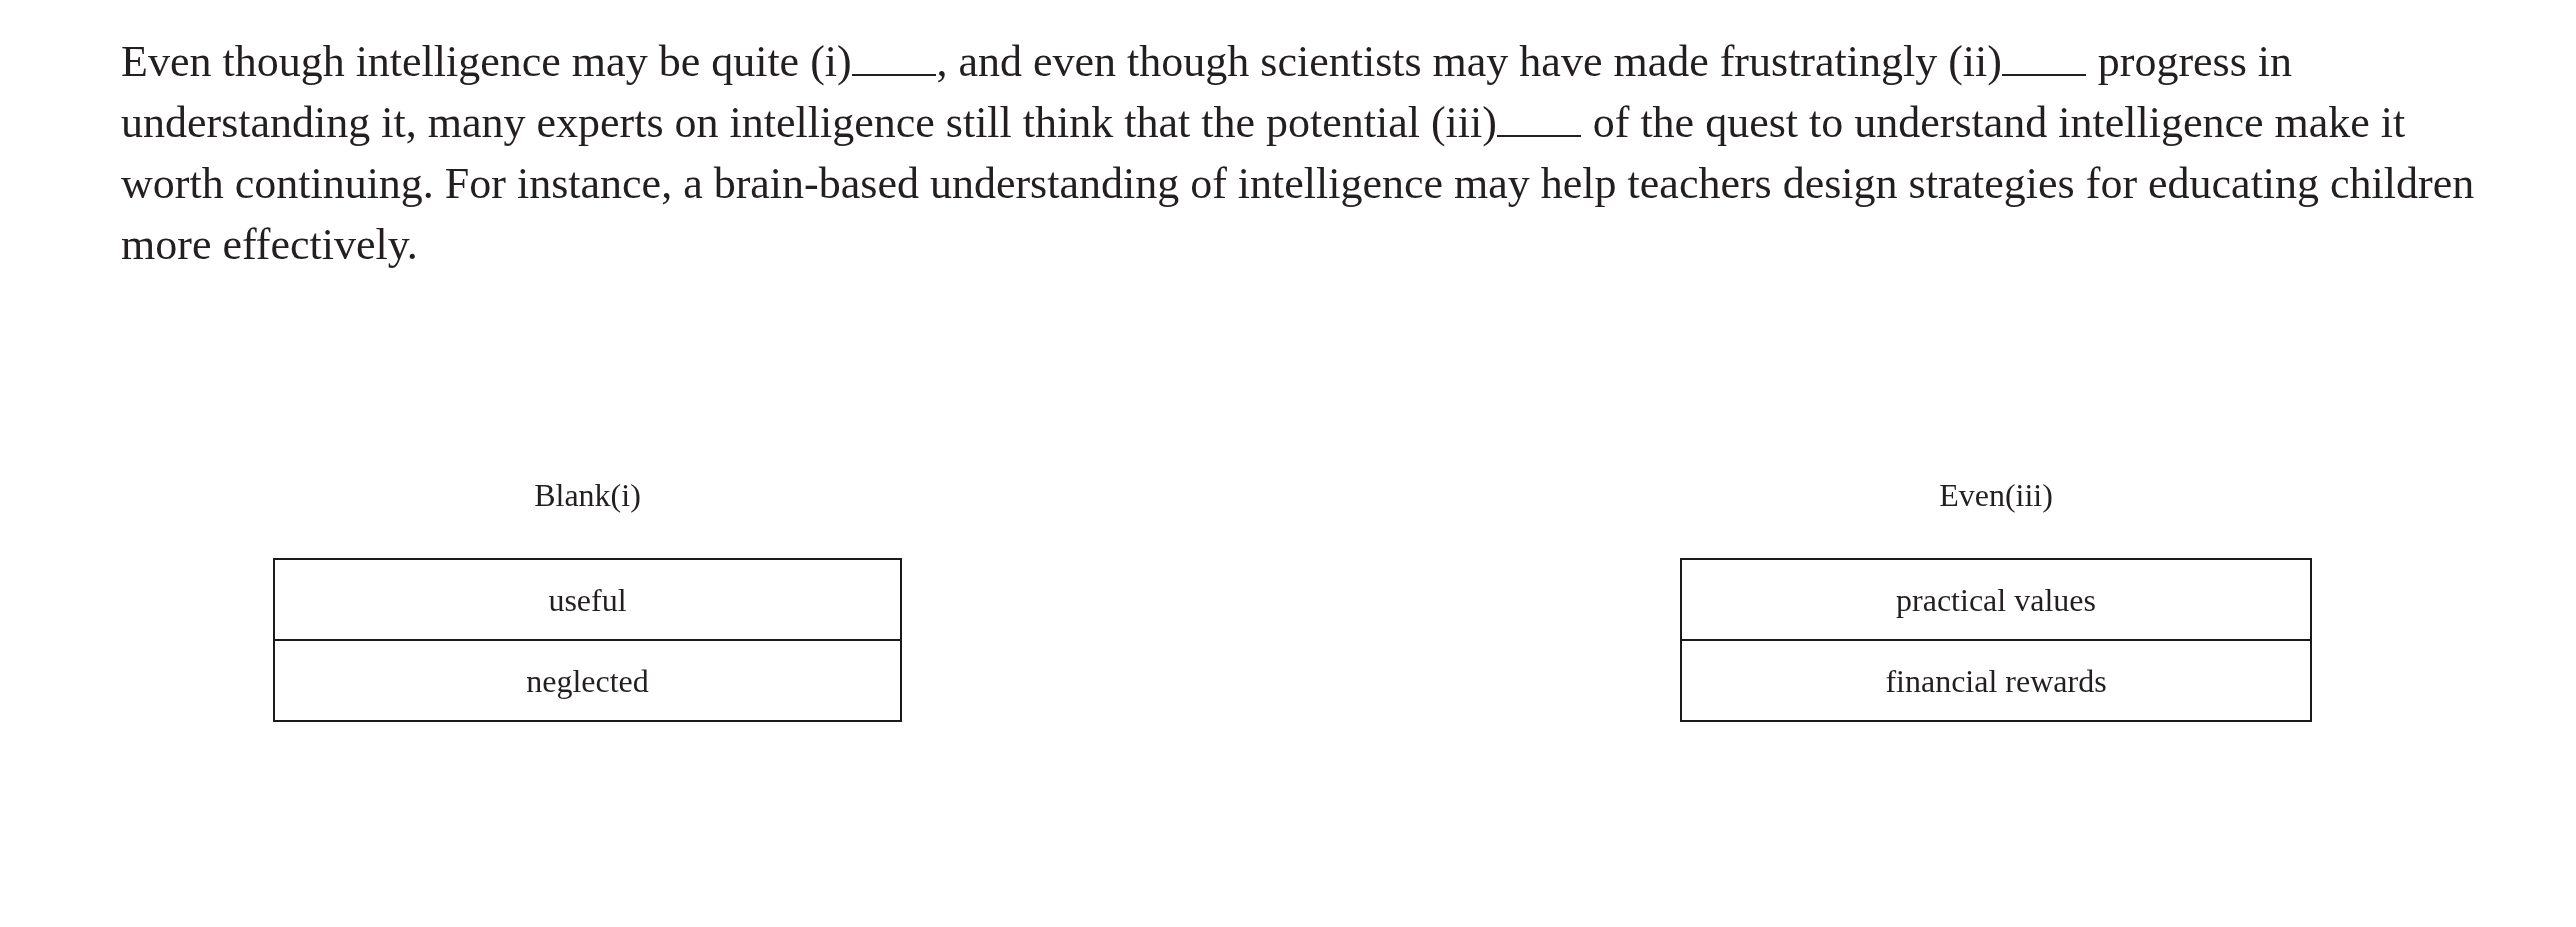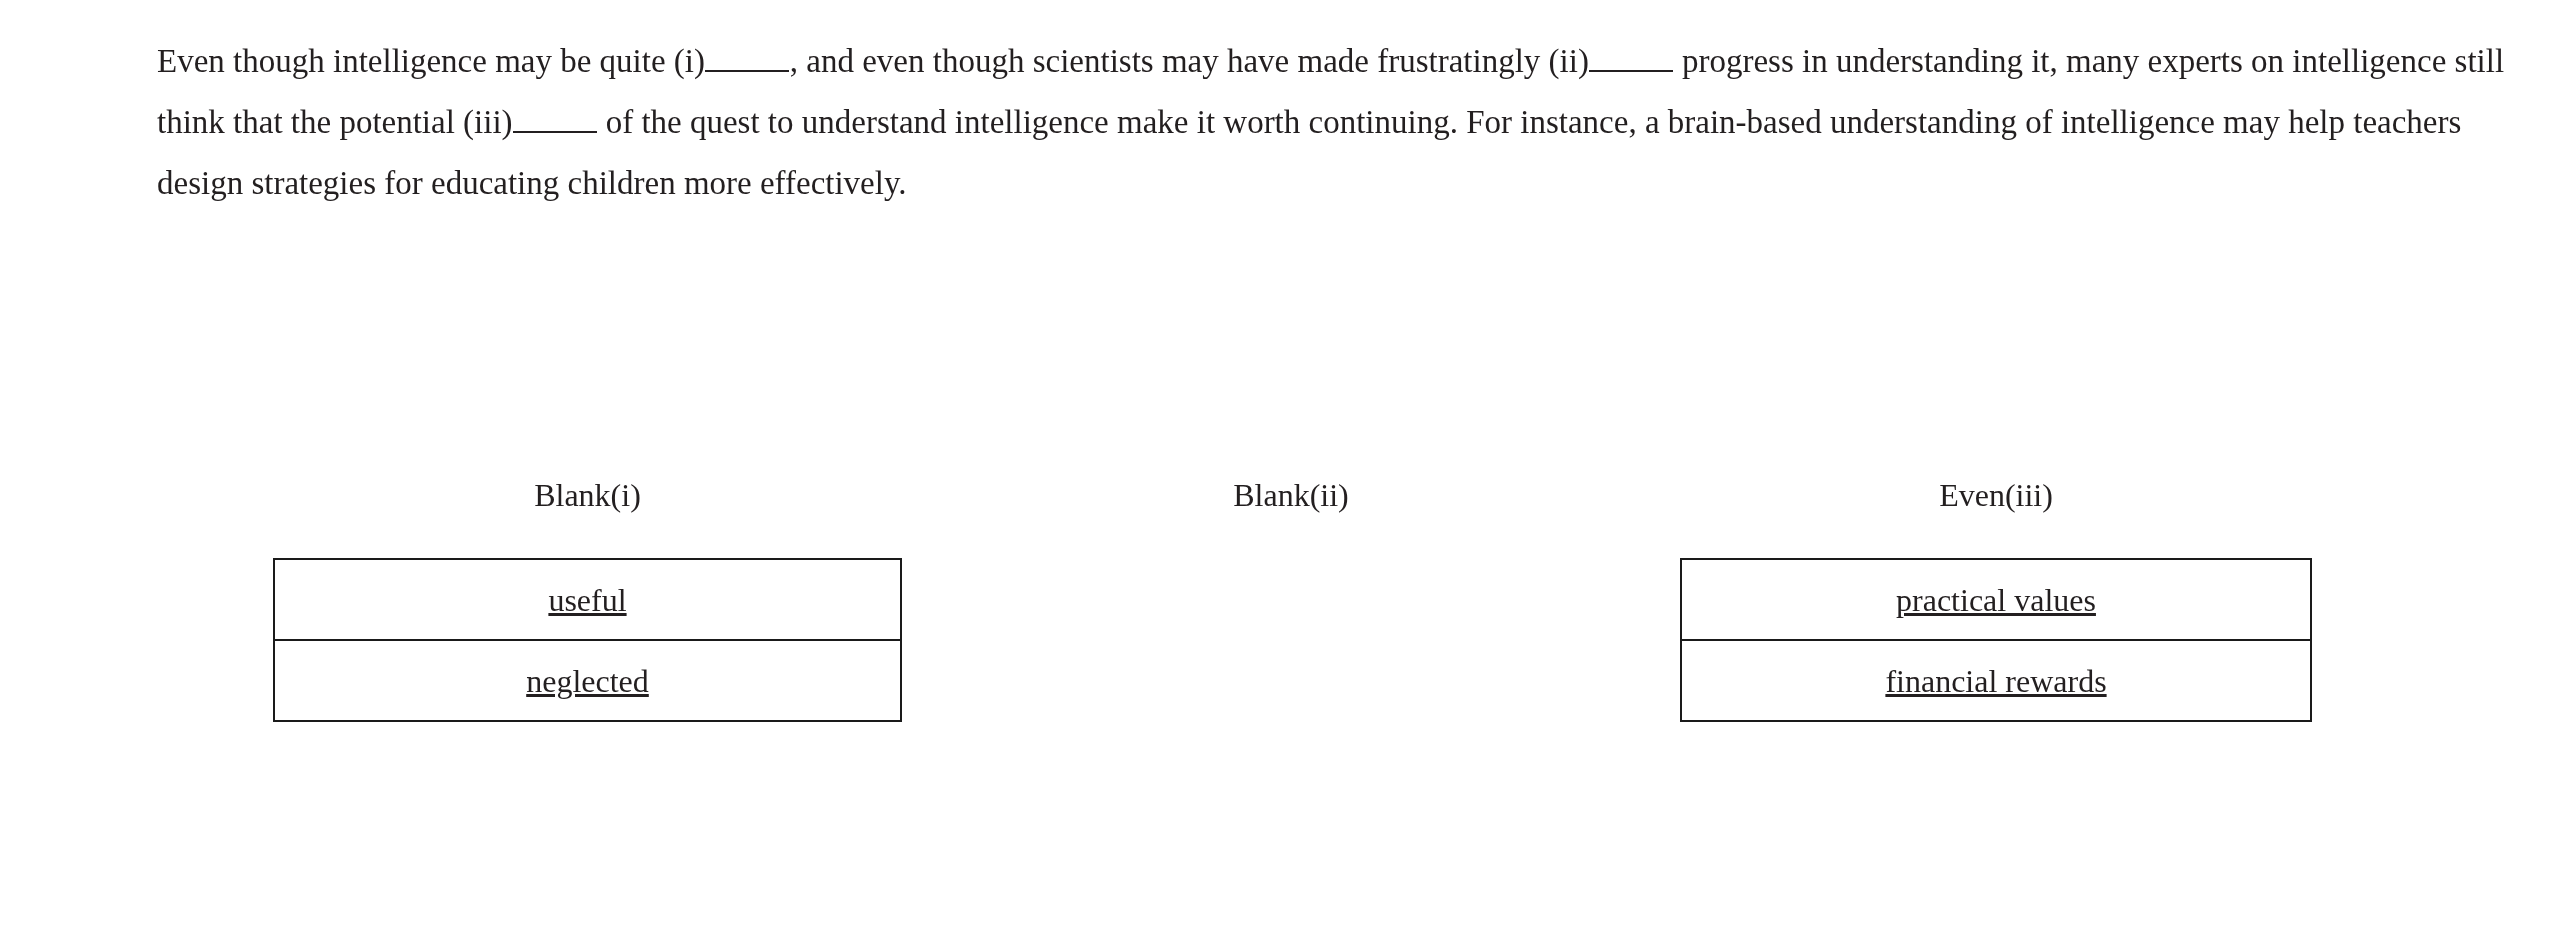--- a/index.html
+++ b/index.html
@@ -15,26 +15,25 @@
     overflow: hidden;
     position: relative;
   }
 
   
   .passage {
     position: absolute;
     left: 121px;
     top: 31px;
     width: 2362px;
-    font-size: 33px;
+    font-size: 44px;
     line-height: 61px;
     color: #231f20;
     text-align: left;
     white-space: normal;
-    margin-left: 36px;
   }
   .blank {
     display: inline-block;
     border-bottom: 2.4px solid #231f20;
     width: 84px;
     height: 27.5px;
     vertical-align: baseline;
     margin: 0 0.8px 0 0;
   }
 
@@ -71,21 +70,20 @@
   .options-table td {
     border: 2.4px solid #1a1a1a;
     height: 79px;
     text-align: center;
     vertical-align: middle;
     font-size: 32px;
     line-height: 36px;
     color: #231f20;
     padding: 0 21px;
     white-space: nowrap;
-    text-decoration: underline;
   }
 </style>
 </head>
 <body>
 
 <div class="passage">
   <span>Even though intelligence may be quite (i)</span><span class="blank"></span><span>, and even though scientists may have made frustratingly (ii)</span><span class="blank"></span><span> progress in understanding it, many experts on intelligence still think that the potential (iii)</span><span class="blank"></span><span> of the quest to understand intelligence make it worth continuing. For instance, a brain-based understanding of intelligence may help teachers design strategies for educating children more effectively.</span>
 </div>
 
 <div class="answer-area">
@@ -98,21 +96,20 @@
           <td>useful</td>
         </tr>
         <tr>
           <td>neglected</td>
         </tr>
       </tbody>
     </table>
   </div>
 
   <div class="col col-1">
-    <div class="col-header">Blank(ii)</div>
   </div>
 
   <div class="col col-2">
     <div class="col-header">Even(iii)</div>
     <table class="options-table">
       <tbody>
         <tr>
           <td>practical values</td>
         </tr>
         <tr>

